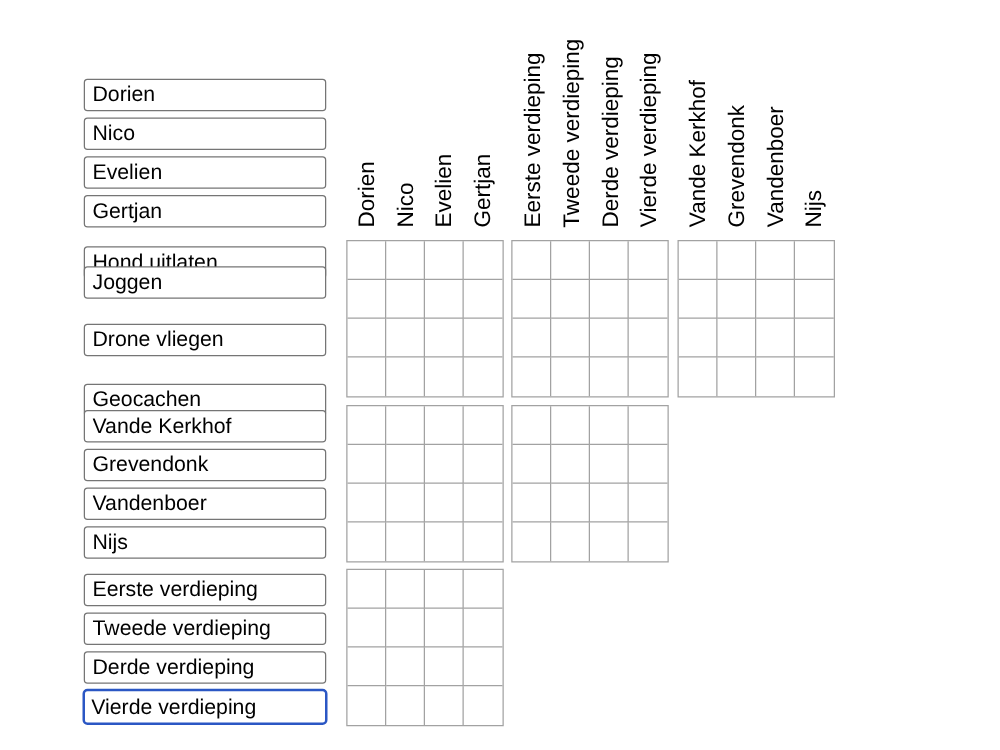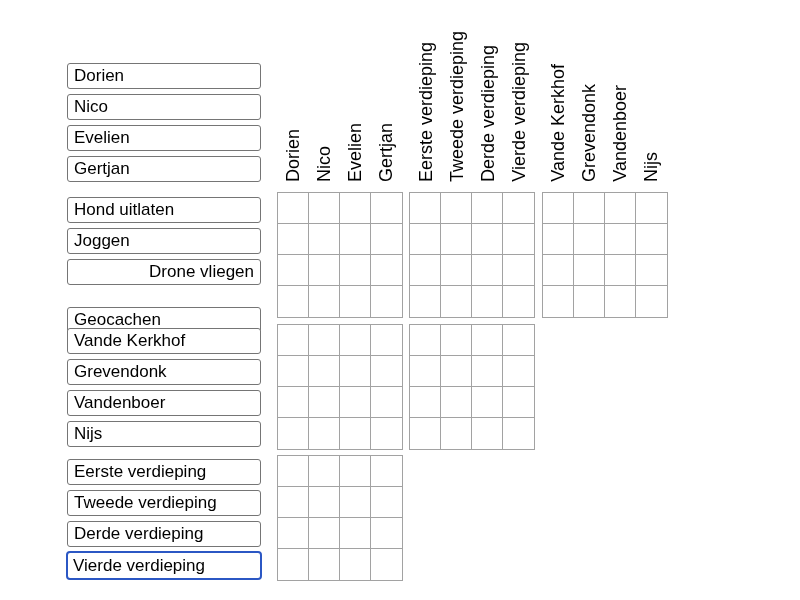--- a/index.html
+++ b/index.html
@@ -126,22 +126,22 @@
   <div class="col-header" style="left:639px">
       <span class="vtext">Nijs</span>
     </div>
 
   <input class="row-box" style="top: 63px;" value="Dorien">
   <input class="row-box" style="top: 94px;" value="Nico">
   <input class="row-box" style="top: 125px;" value="Evelien">
   <input class="row-box" style="top: 156px;" value="Gertjan">
 
   <input class="row-box" style="top: 197px;" value="Hond uitlaten">
-  <input class="row-box" style="top: 228px;" value="Joggen">
-  <input class="row-box" style="top: 259px; text-align: right;" value="Drone vliegen">
+  <input class="row-box" style="top: 213px;" value="Joggen">
+  <input class="row-box" style="top: 259px;" value="Drone vliegen">
   <input class="row-box" style="top: 307px;" value="Geocachen">
 
   <input class="row-box" style="top: 328px;" value="Vande Kerkhof">
   <input class="row-box" style="top: 359px;" value="Grevendonk">
   <input class="row-box" style="top: 390px;" value="Vandenboer">
   <input class="row-box" style="top: 421px;" value="Nijs">
 
   <input class="row-box" style="top: 459px;" value="Eerste verdieping">
   <input class="row-box" style="top: 490px;" value="Tweede verdieping">
   <input class="row-box" style="top: 521px;" value="Derde verdieping">

